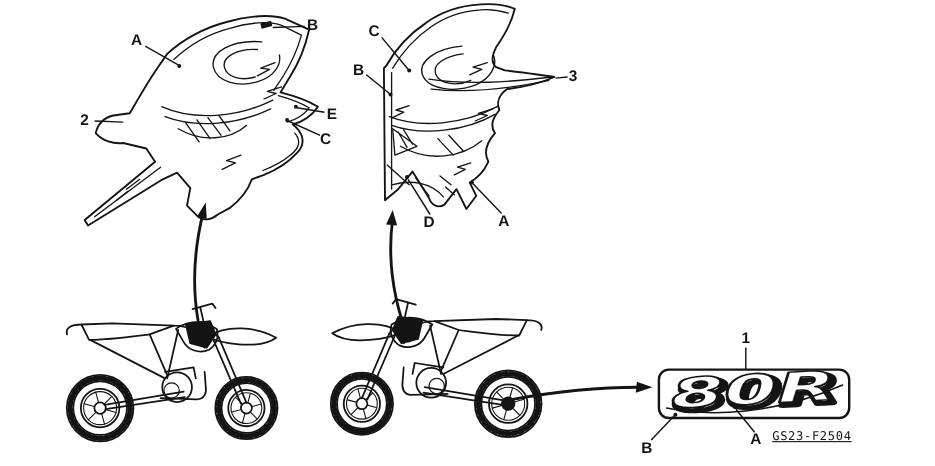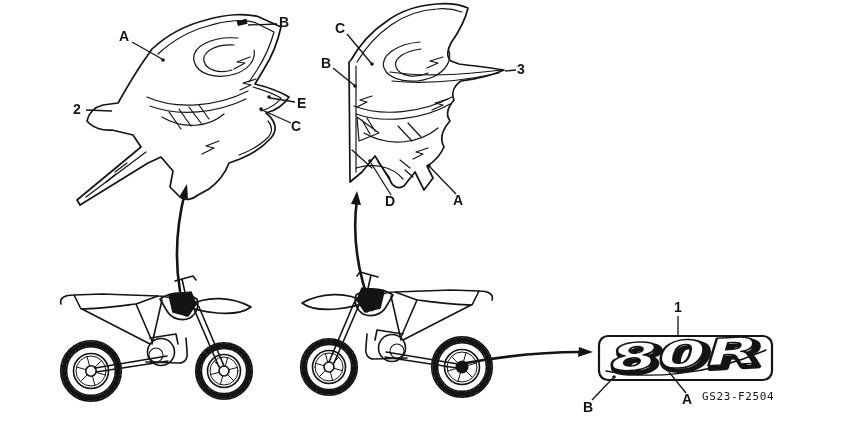--- a/index.html
+++ b/index.html
@@ -2,21 +2,21 @@
 <html><head>
 <meta charset="utf-8">
 <style>
   html,body{margin:0;padding:0;background:#fff;}
   .stage{position:relative;width:850px;height:424px;background:#fff;overflow:hidden;
          font-family:"Liberation Sans",sans-serif;}
   .stage svg{position:absolute;left:0;top:0;}
   .lbl{position:absolute;font:bold 14px "Liberation Sans",sans-serif;color:#141414;
        line-height:14px;letter-spacing:0;}
   .code{position:absolute;left:702px;top:390px;font:11px "DejaVu Sans Mono",monospace;
-        letter-spacing:.6px;color:#141414;}
+        letter-spacing:.6px;color:#141414;text-decoration:underline;}
 </style>
 </head>
 <body>
 
 <div class="stage">
 
   <svg width="850" height="424" viewBox="0 0 850 424">
 
     <g stroke="#141414" stroke-width="1.7" fill="none" stroke-linecap="round" stroke-linejoin="round">
       <path d="M152,49

